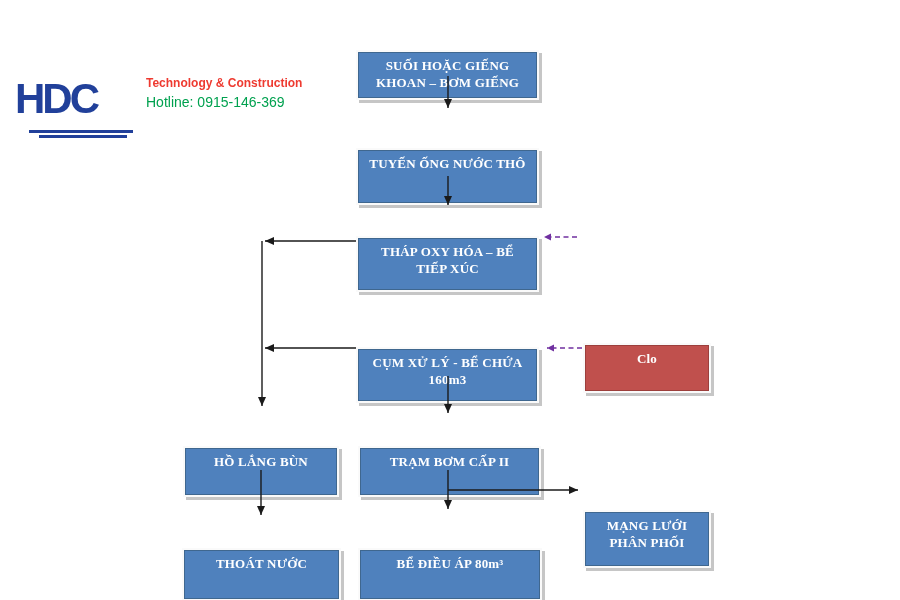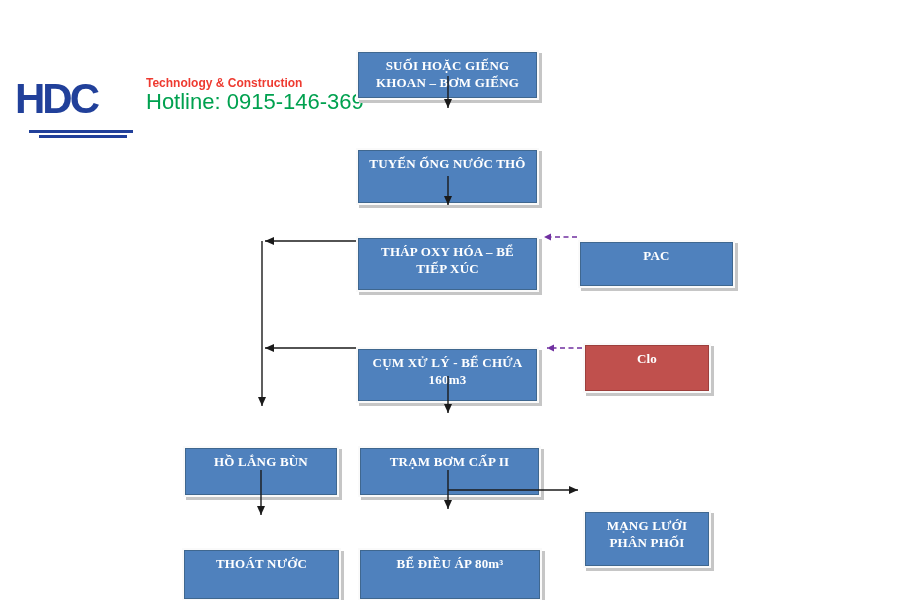--- a/index.html
+++ b/index.html
@@ -15,21 +15,21 @@
     font-weight:bold; font-size:42px; line-height:50px; letter-spacing:-3px;
     color:var(--wordmark-color,#21409A);
   }
   .logo-bars { position:absolute; left:14px; top:54px; }
   .bar { background:var(--wordmark-color,#21409A); height:3px; margin-top:2px; }
   .bar1 { width:104px; margin-left:0; }
   .bar2 { width:88px;  margin-left:10px; }
   .logo-right { padding-top:2px; }
   .tagline { color:var(--tagline-color,#EE3A30); font-weight:bold; font-size:12px; line-height:15px; }
   .website { color:var(--website-color,#2F55D4); font-size:18px; line-height:21px; }
-  .hotline { color:var(--hotline-color,#00A14F); font-size:22px; line-height:22px; }
+  .hotline { color:var(--hotline-color,#00A14F); font-size:14px; line-height:22px; }
 
   
   .node {
     position:absolute; box-sizing:border-box;
     background:var(--node-fill,#4F81BD);
     border:2px solid #fafafa;
     box-shadow:3px 3px 0 #c6c6c6, inset 0 0 0 1px #3f678f;
     color:#ffffff; text-align:center; font-weight:bold; font-size:13px;
     line-height:17px; letter-spacing:.2px; padding-top:5px;margin-top:30px;
   }
@@ -81,24 +81,20 @@
   <div class="node" id="node-raw_pipe">
     <div>TUYẾN ỐNG NƯỚC THÔ</div>
     <div></div>
   </div>
 
   <div class="node" id="node-oxidation">
     <div>THÁP OXY HÓA – BỂ</div>
     <div>TIẾP XÚC</div>
   </div>
 
-  <div class="node" id="node-pac">
-    <div>PAC</div>
-    <div></div>
-  </div>
 
   <div class="node" id="node-treatment">
     <div>CỤM XỬ LÝ - BỂ CHỨA</div>
     <div>160m3</div>
   </div>
 
   <div class="node chem" id="node-clo">
     <div>Clo</div>
     <div></div>
   </div>

